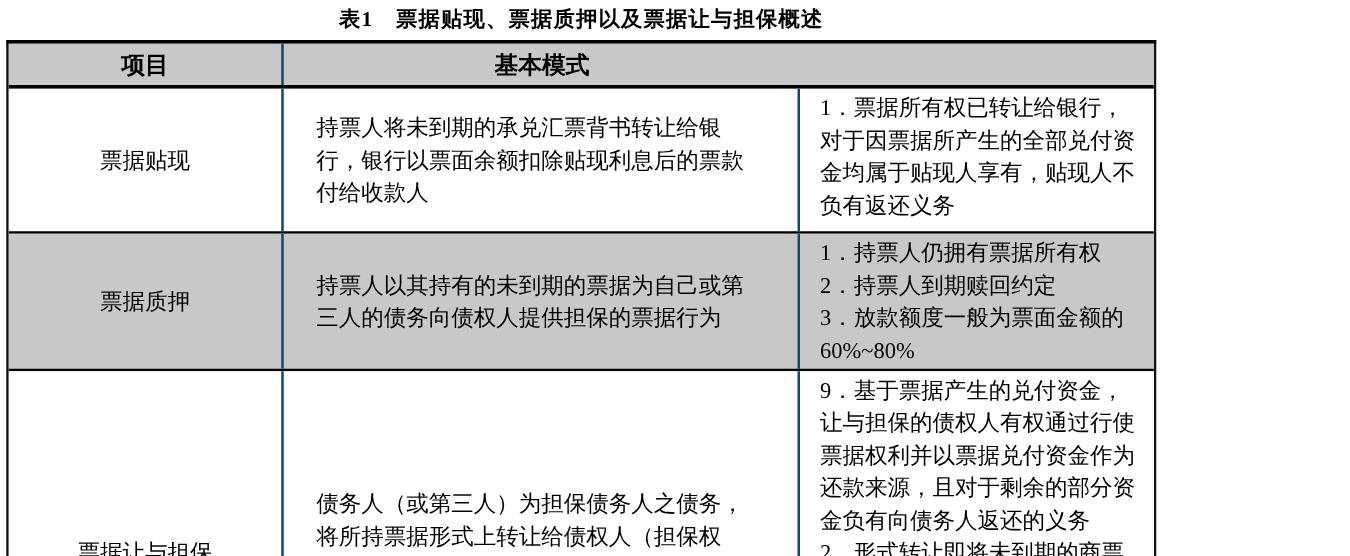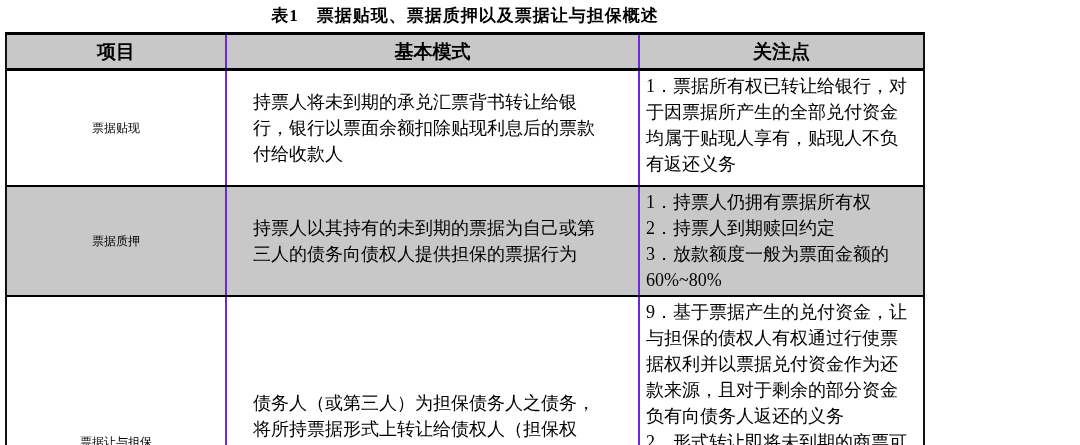--- a/index.html
+++ b/index.html
@@ -45,21 +45,21 @@
   .thead .cell {
     height: 33px;
     display: flex;
     align-items: center;
     justify-content: center;
     font-weight: bold;
     font-size: 19px;
   }
   .cell {
     box-sizing: border-box;
-    border-right: 2px solid #6d28d9;
+    border-right: 2px solid #0c4a6e;
   }
   .cell:last-child {
     border-right: none;
   }
   .body-row {
     border-bottom: 2px solid #000000;
     background: #ffffff;
   }
   .body-row:last-child {
     border-bottom: none;
@@ -67,50 +67,49 @@
   .body-row.shaded {
     background: #c8c8c8;
   }
   .row-discount  { min-height: 106px; }
   .row-pledge    { min-height: 72px;  }
   .row-guarantee { min-height: 190px; }
   .cell-item {
     display: flex;
     align-items: center;
     justify-content: center;
-    font-size: 12px;
+    font-size: 18px;
   }
   .cell-mode {
     display: flex;
     align-items: center;
     padding: 2px 10px;
     font-size: 18px;
     line-height: 26px;
   }
   .cell-mode p { margin: 16px; }
   .cell-points {
-    padding: 2px 8px 2px 6px;
+    padding: 2px 8px 2px 16px;
     font-size: 18px;
     line-height: 26px;
   }
   .cell-points p { margin: 0; }
 </style>
 </head>
 <body>
 
 <div class="page">
 
   <div class="table-title">表1　票据贴现、票据质押以及票据让与担保概述</div>
 
   <div class="bill-table">
 
     <div class="trow thead">
       <div class="cell">项目</div>
       <div class="cell">基本模式</div>
-      <div class="cell">关注点</div>
     </div>
 
     <div class="trow body-row row-discount">
       <div class="cell cell-item">票据贴现</div>
       <div class="cell cell-mode">
         <p>持票人将未到期的承兑汇票背书转让给银行，银行以票面余额扣除贴现利息后的票款付给收款人</p>
       </div>
       <div class="cell cell-points">
         <p>1．票据所有权已转让给银行，对于因票据所产生的全部兑付资金均属于贴现人享有，贴现人不负有返还义务</p>
       </div>

